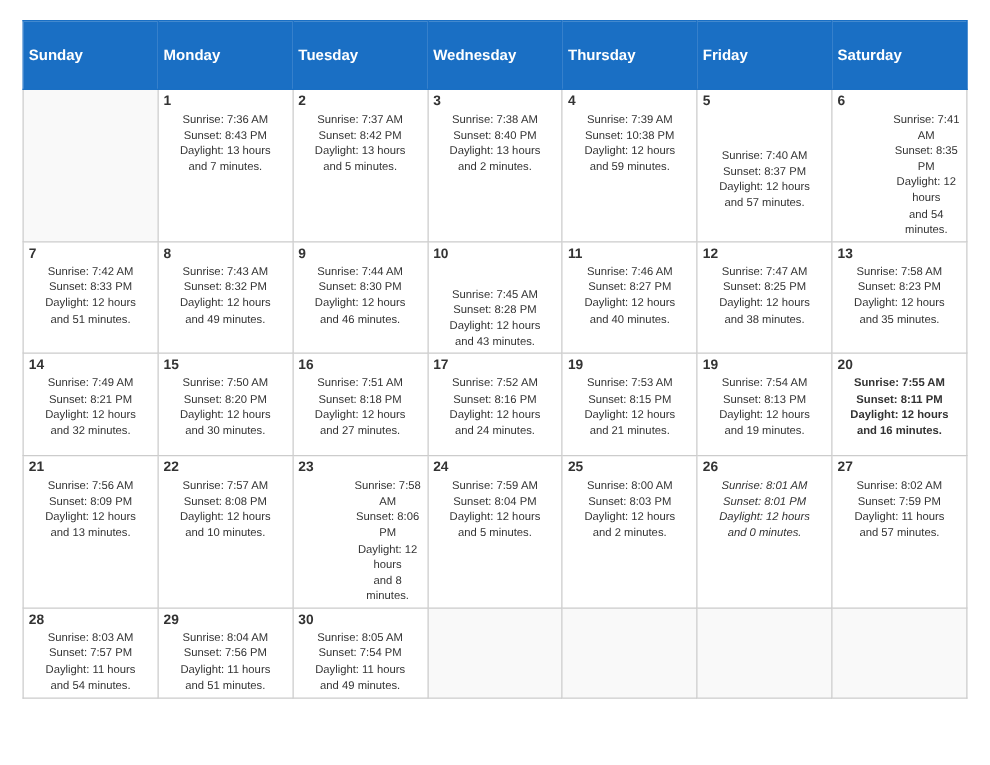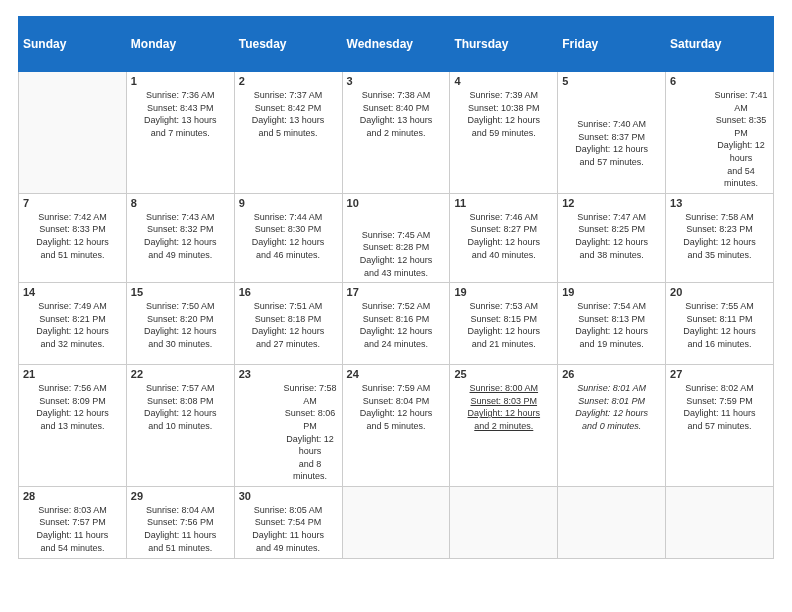--- a/index.html
+++ b/index.html
@@ -240,21 +240,21 @@
           </td>
           <td>
             <span class="day-num">19</span>
             <div class="day-info" style="white-space: pre-line;">Sunrise: 7:54 AM
 Sunset: 8:13 PM
 Daylight: 12 hours
 and 19 minutes.</div>
           </td>
           <td>
             <span class="day-num">20</span>
-            <div class="day-info" style="white-space: pre-line;">Sunrise: 7:55 AM
+            <div class="day-info" style="white-space: pre-line; font-weight: bold;">Sunrise: 7:55 AM
 Sunset: 8:11 PM
 Daylight: 12 hours
 and 16 minutes.</div>
           </td>
         </tr>
         <tr>
           <td>
             <span class="day-num">21</span>
             <div class="day-info" style="white-space: pre-line;">Sunrise: 7:56 AM
 Sunset: 8:09 PM
@@ -277,21 +277,21 @@
           </td>
           <td>
             <span class="day-num">24</span>
             <div class="day-info" style="white-space: pre-line;">Sunrise: 7:59 AM
 Sunset: 8:04 PM
 Daylight: 12 hours
 and 5 minutes.</div>
           </td>
           <td>
             <span class="day-num">25</span>
-            <div class="day-info" style="white-space: pre-line; text-decoration: underline;">Sunrise: 8:00 AM
+            <div class="day-info" style="white-space: pre-line;">Sunrise: 8:00 AM
 Sunset: 8:03 PM
 Daylight: 12 hours
 and 2 minutes.</div>
           </td>
           <td>
             <span class="day-num">26</span>
             <div class="day-info" style="white-space: pre-line; font-style: italic;">Sunrise: 8:01 AM
 Sunset: 8:01 PM
 Daylight: 12 hours
 and 0 minutes.</div>

